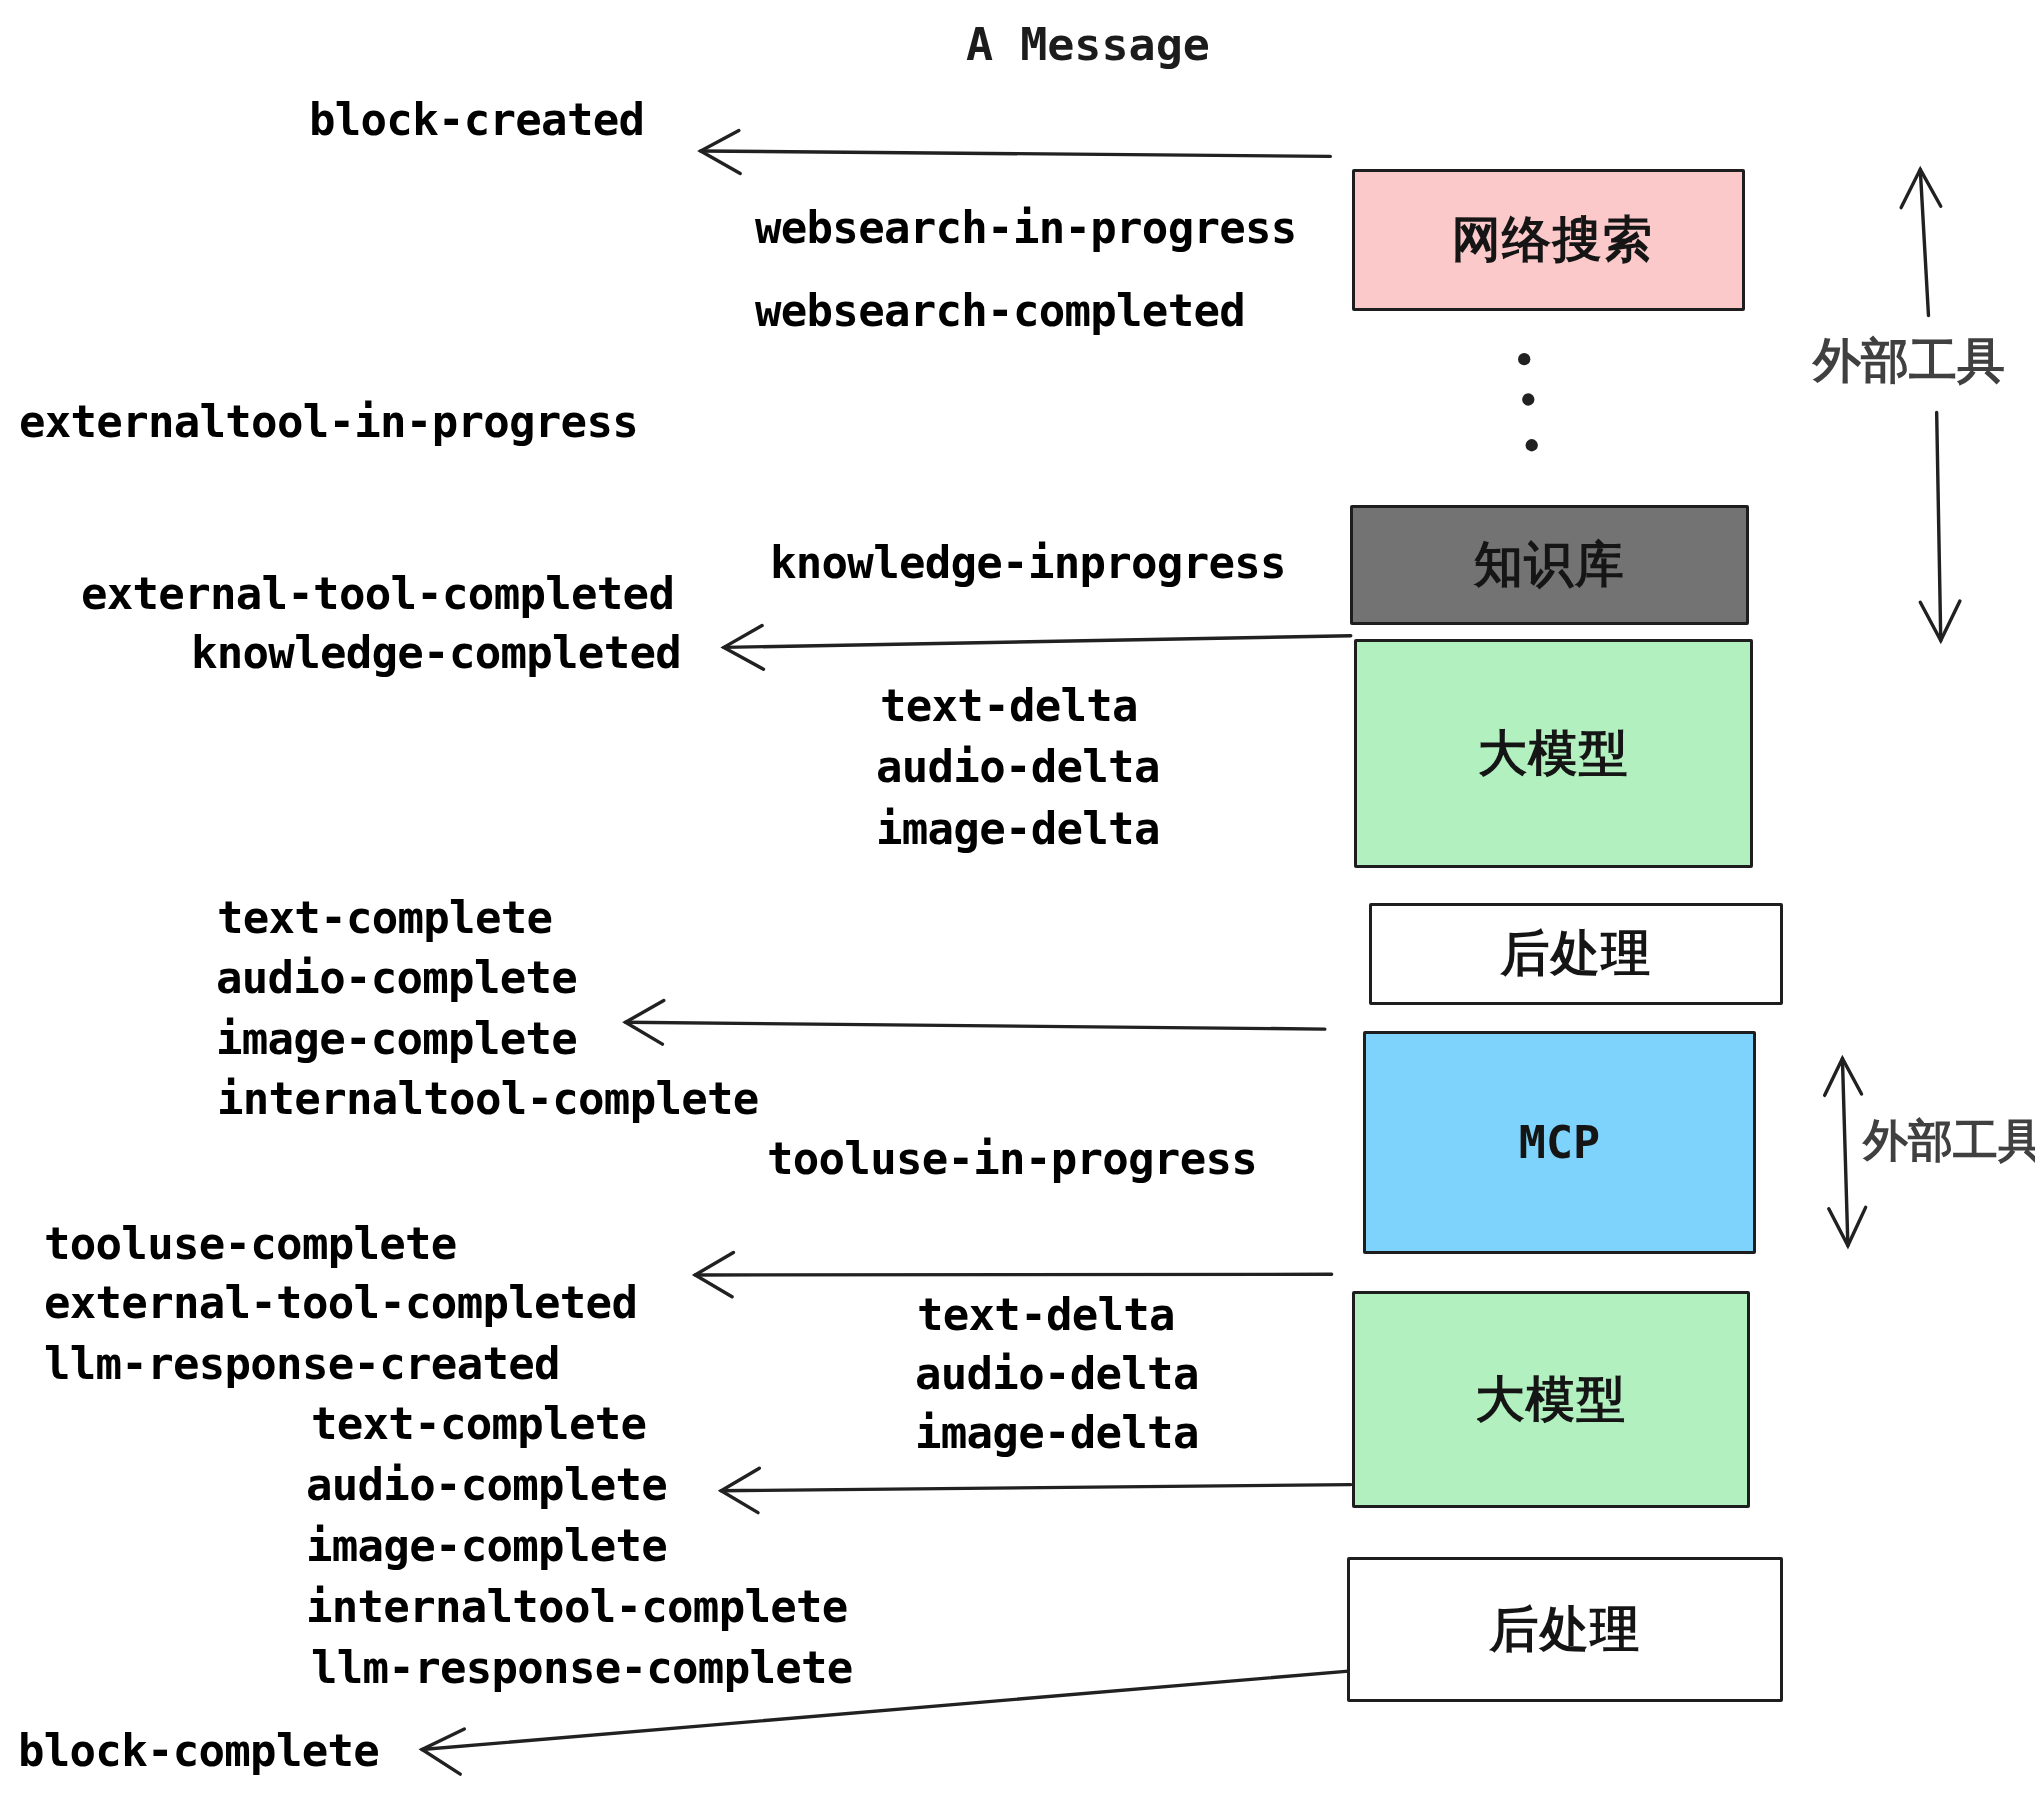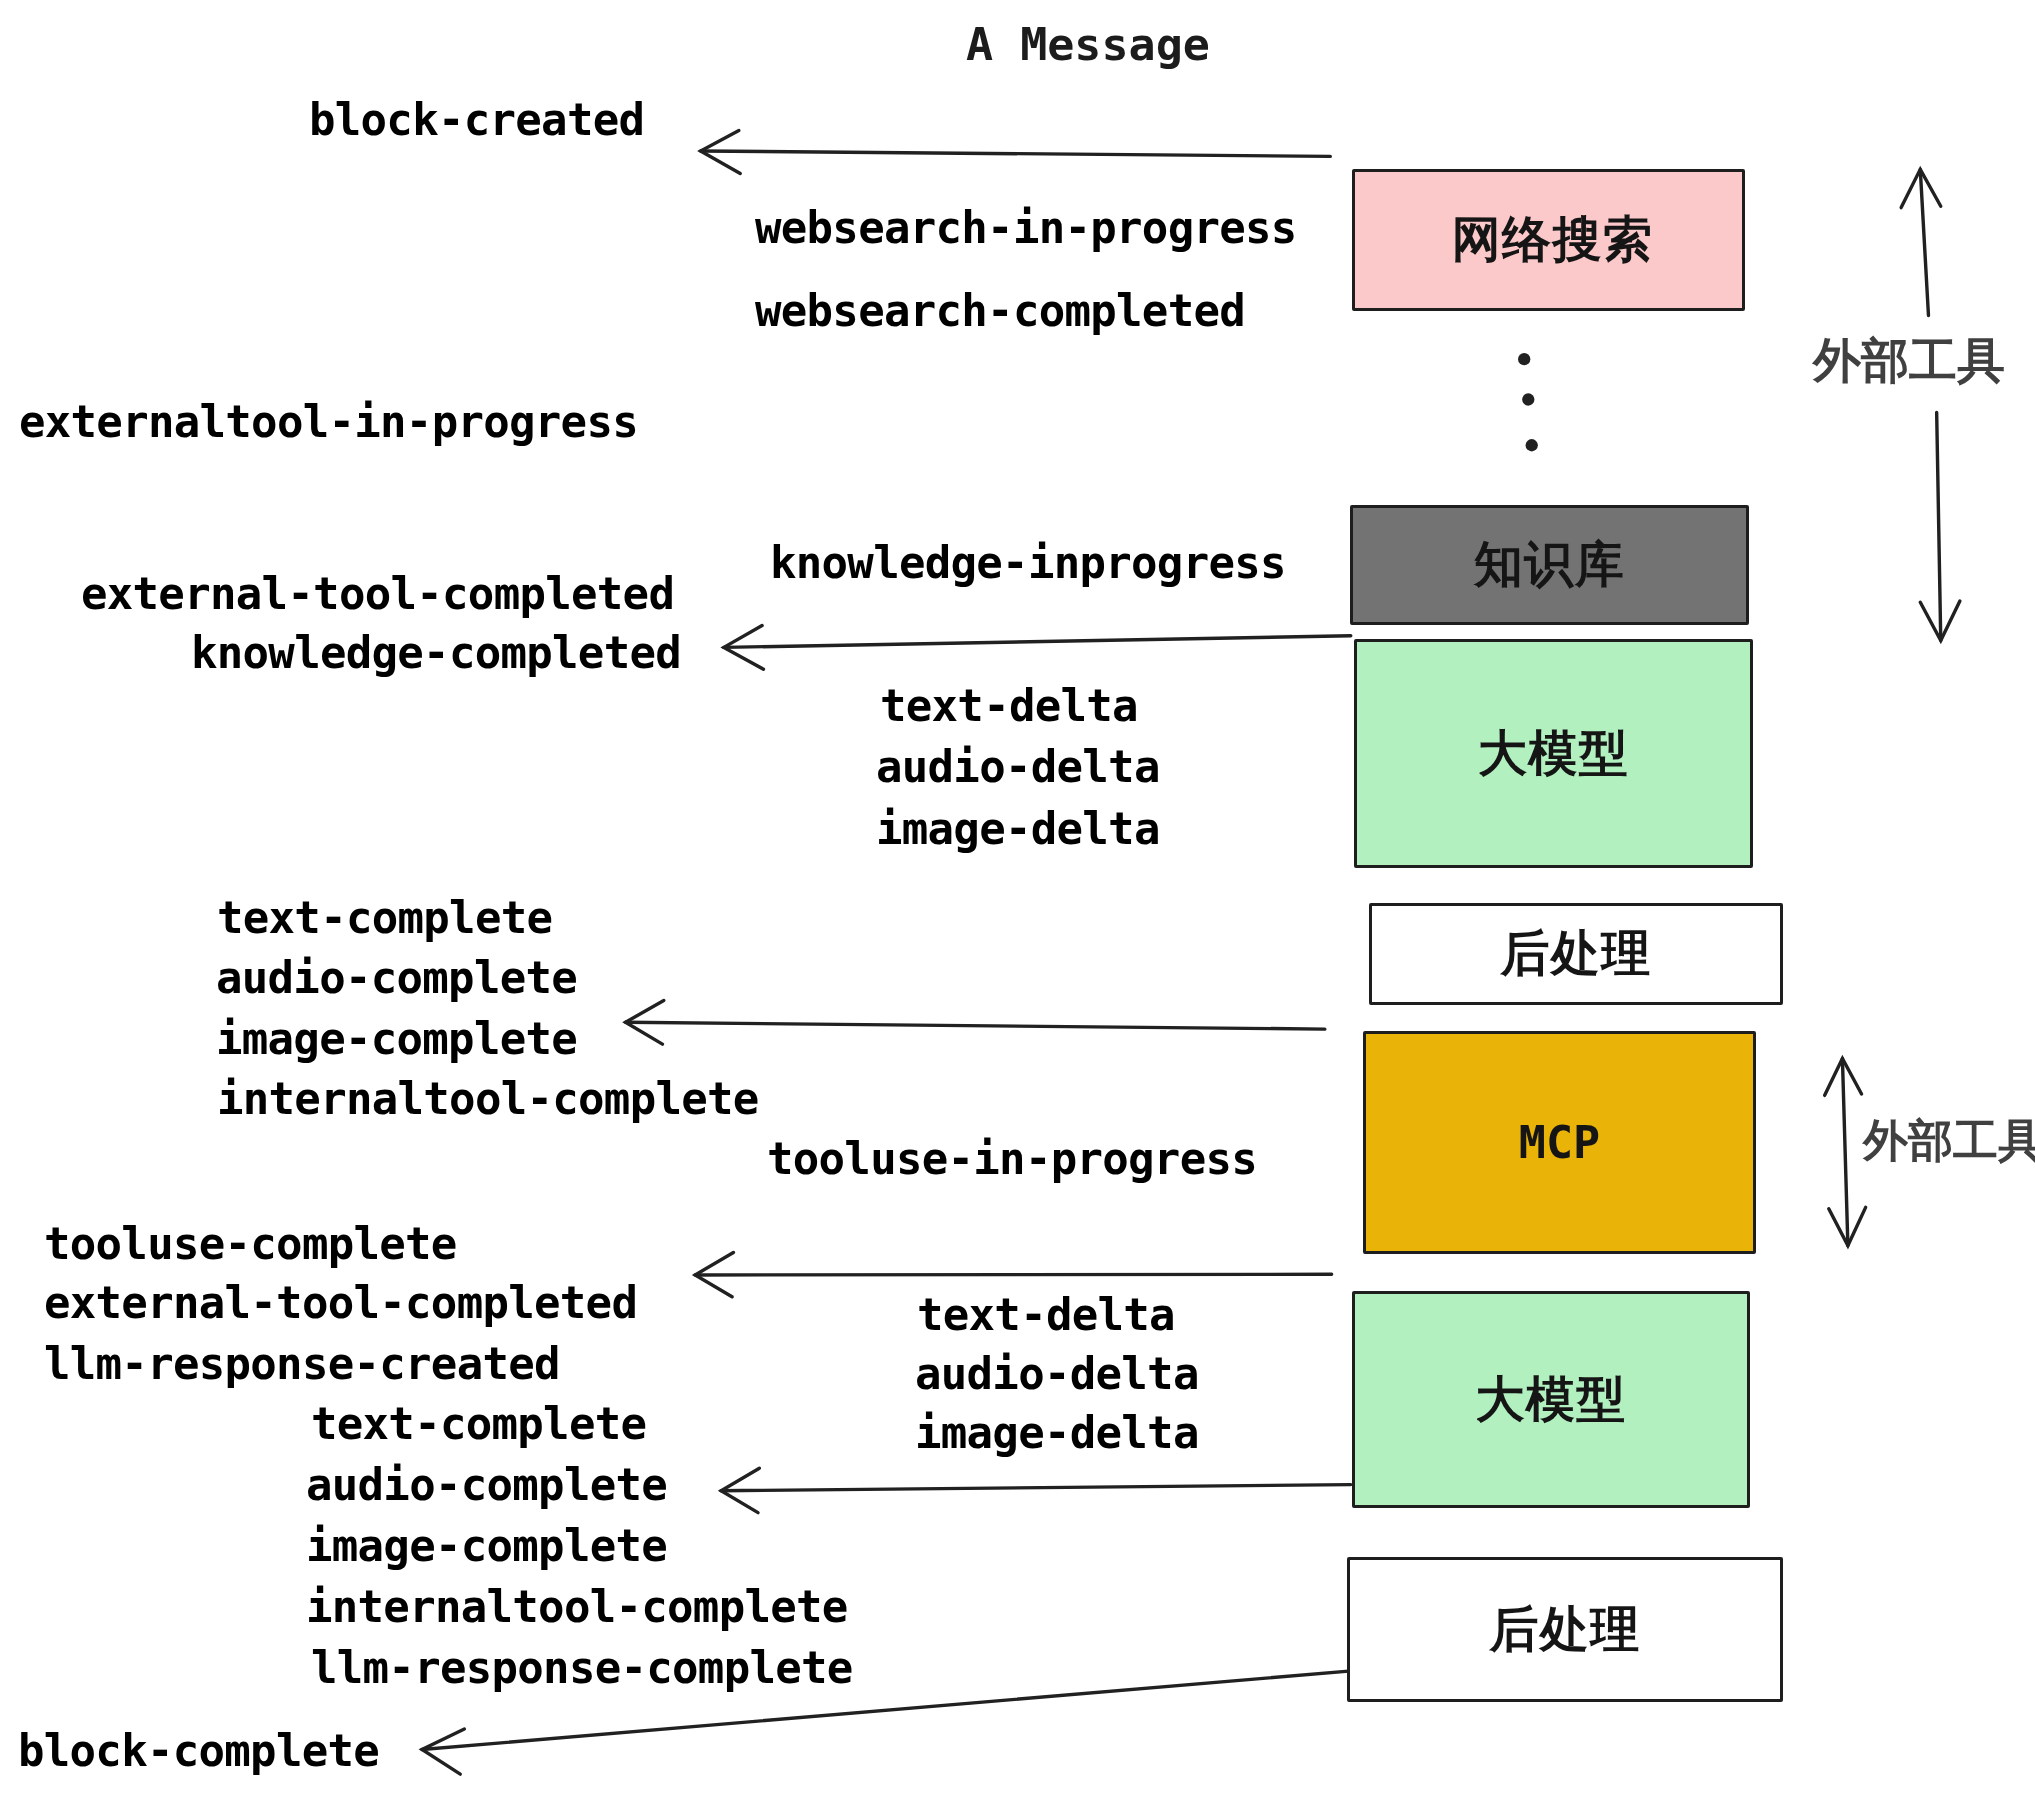--- a/index.html
+++ b/index.html
@@ -74,21 +74,21 @@
   </div>
   <div class="box" style="left: 1350px; top: 505px; width: 399px; height: 120px; background: #737373;">
     <span class="cap">知识库</span>
   </div>
   <div class="box" style="left: 1354px; top: 639px; width: 399px; height: 229px; background: rgb(178, 240, 192);">
     <span class="cap">大模型</span>
   </div>
   <div class="box" style="left: 1369px; top: 903px; width: 414px; height: 102px; background: rgb(255, 255, 255);">
     <span class="cap">后处理</span>
   </div>
-  <div class="box" style="left: 1363px; top: 1031px; width: 393px; height: 223px; background: #eab308;">
+  <div class="box" style="left: 1363px; top: 1031px; width: 393px; height: 223px; background: #7dd3fc;">
     <span class="cap mono">MCP</span>
   </div>
   <div class="box" style="left: 1352px; top: 1291px; width: 398px; height: 217px; background: rgb(178, 240, 192);">
     <span class="cap">大模型</span>
   </div>
   <div class="box" style="left: 1347px; top: 1557px; width: 436px; height: 145px; background: rgb(255, 255, 255);">
     <span class="cap">后处理</span>
   </div>
 
   <div class="side-note" style="left:1813px;top:329px;">外部工具</div>

